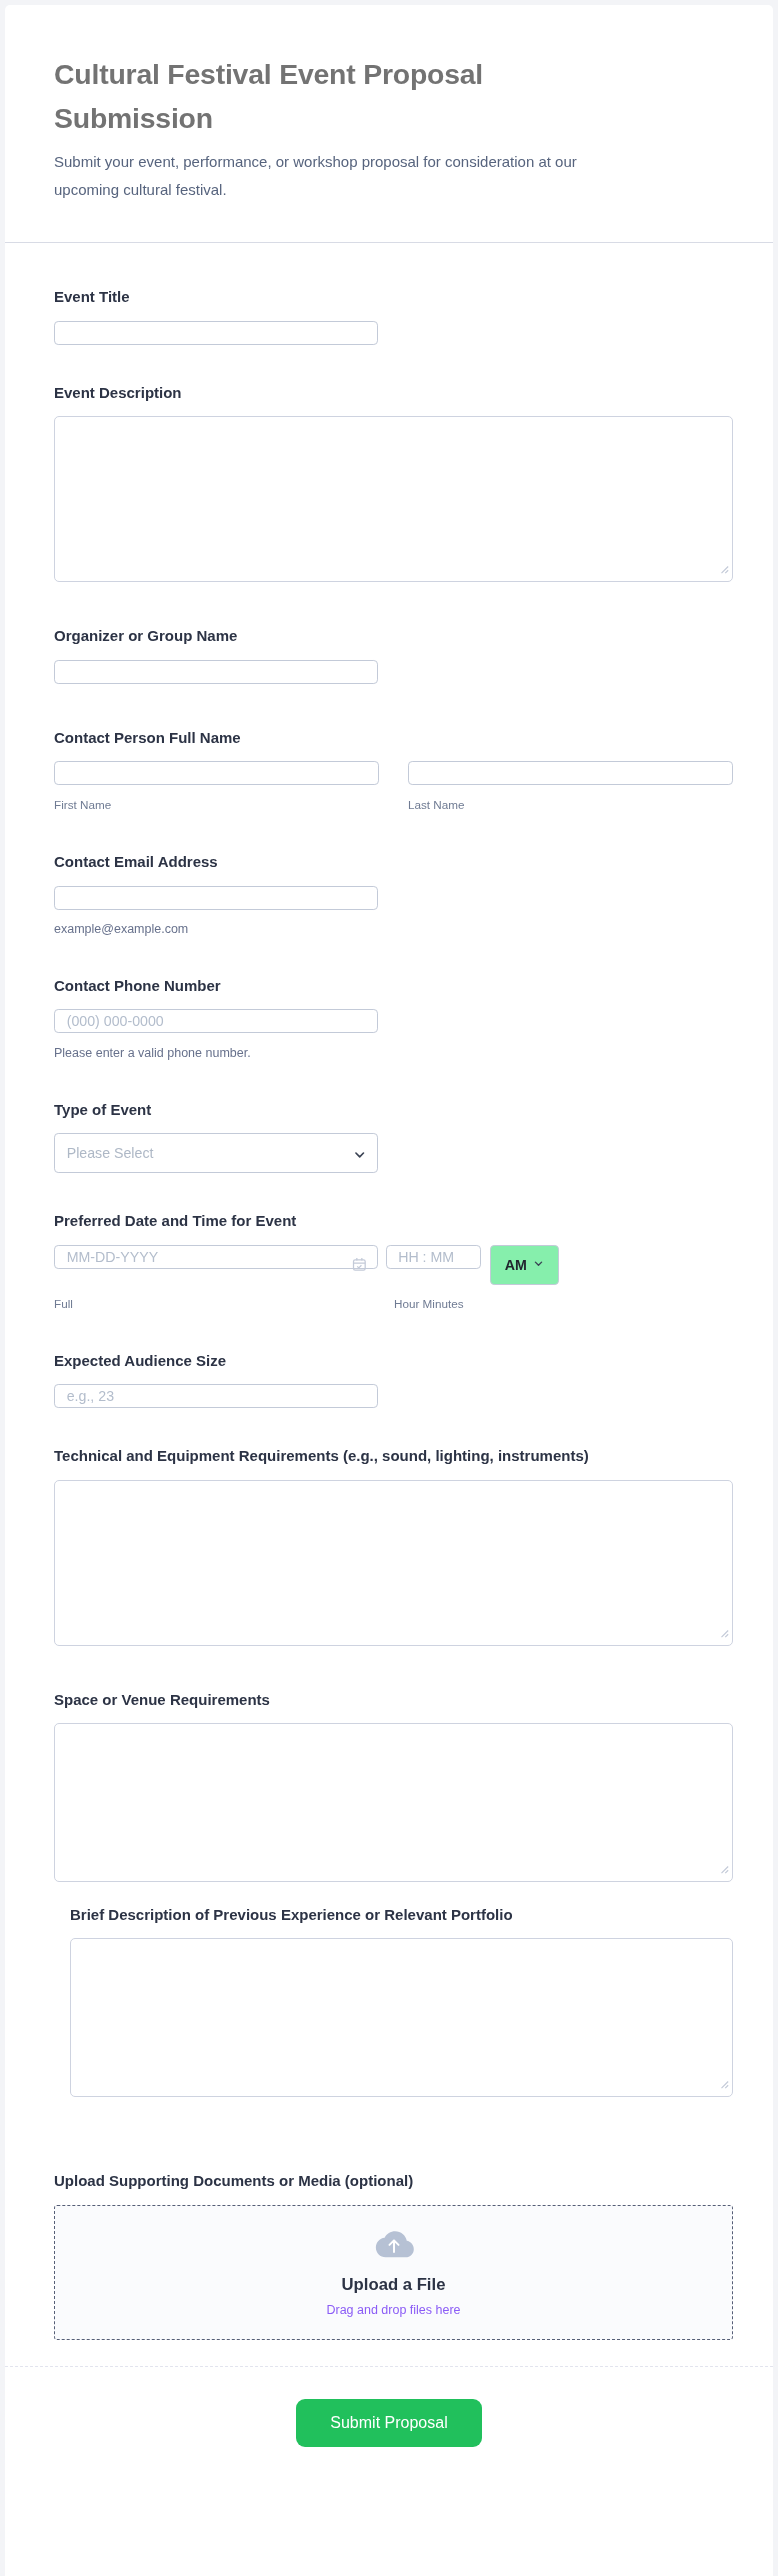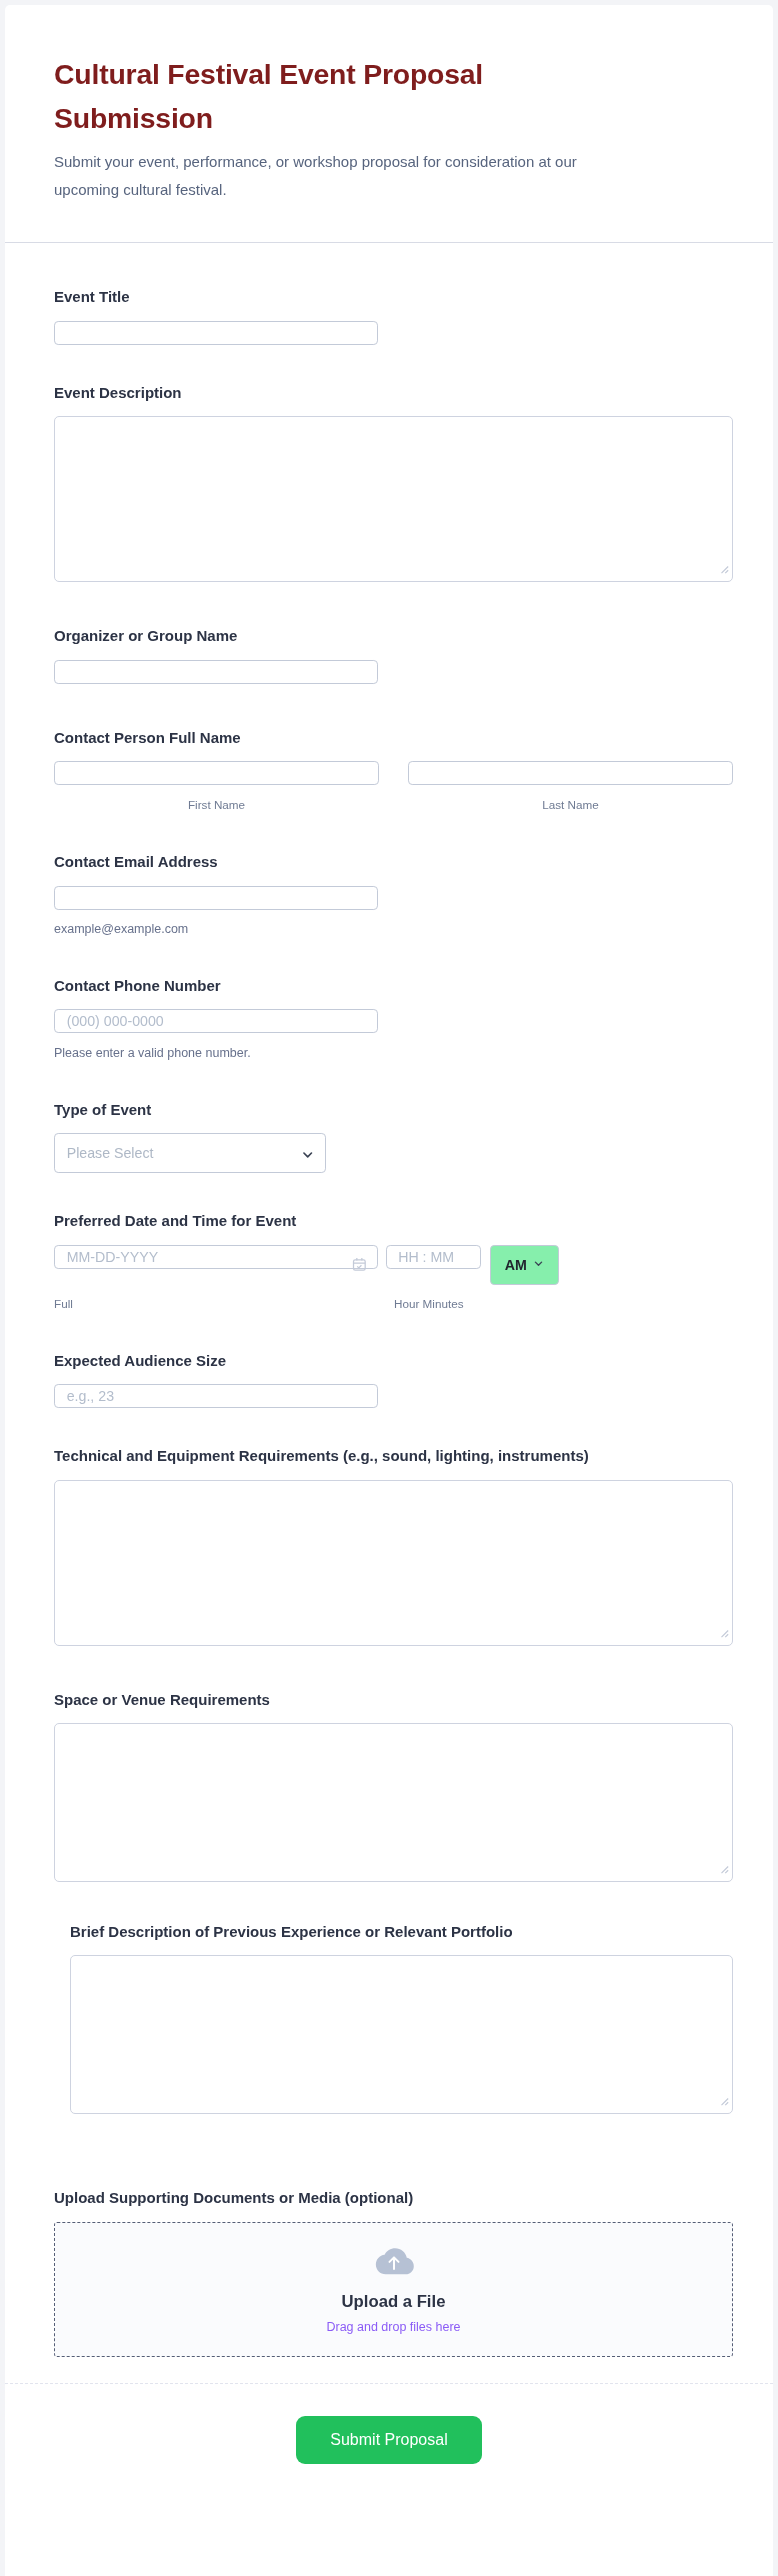--- a/index.html
+++ b/index.html
@@ -15,39 +15,39 @@
     border-radius: 5px 5px 0 0;
     min-height: 2571px;
     overflow: hidden;
   }
   
   header { padding: 47px 84px 0 49px; }
   h1 {
     font-size: 28.4px;
     line-height: 44px;
     font-weight: 700;
-    color: #7f1d1d;
+    color: #737373;
     max-width: 569px;
     margin-bottom: 8.4px;
     letter-spacing: -0.2px;
   }
   .subtitle {
     font-size: 15px;
     line-height: 28px;
     color: #57647e;
     max-width: 586px;
     margin-bottom: 38px;
   }
   .divider { border-top: 0.8px solid #d8dbe5; }
   
   .form-body { padding: 0 40px 0 49px; }
   .q { margin-top: 38px; }
   .q.first { margin-top: 44px; }
   .q.mt-lg { margin-top: 44px; }
-  .q.mt-sm { margin-top: 40px; padding-left: 16px; }
+  .q.mt-sm { margin-top: 23px; padding-left: 16px; }
   .q.mt-xl { margin-top: 74px; }
   .q-label {
     display: block;
     font-size: 15px;
     line-height: 20px;
     font-weight: 600;
     color: #2c3345;
     margin-bottom: 13.4px;
   }
   .text-input {
@@ -85,33 +85,32 @@
   .grip { position: absolute; right: 4.2px; bottom: 5px; }
   
   .cols { display: flex; gap: 29px; }
   .col { flex: 1; }
   .sublabel {
     display: block;
     margin-top: 12.5px;
     font-size: 11.7px;
     line-height: 16.7px;
     color: #6f7b93;
-    text-align: center;
   }
   .helper {
     display: block;
     margin-top: 11.7px;
     font-size: 12.5px;
     line-height: 16.7px;
     color: #67718c;
   }
   
   .select-box {
     position: relative;
-    width: 272px;
+    width: 324px;
     height: 40px;
     border: 0.8px solid #c3cad8;
     border-radius: 4.2px;
     background: #fff;
     display: flex;
     align-items: center;
     padding: 0 33px 0 11.7px;
     cursor: pointer;
   }
   .select-box .sel-text { font-size: 14.2px; color: #aeb8c6; }

